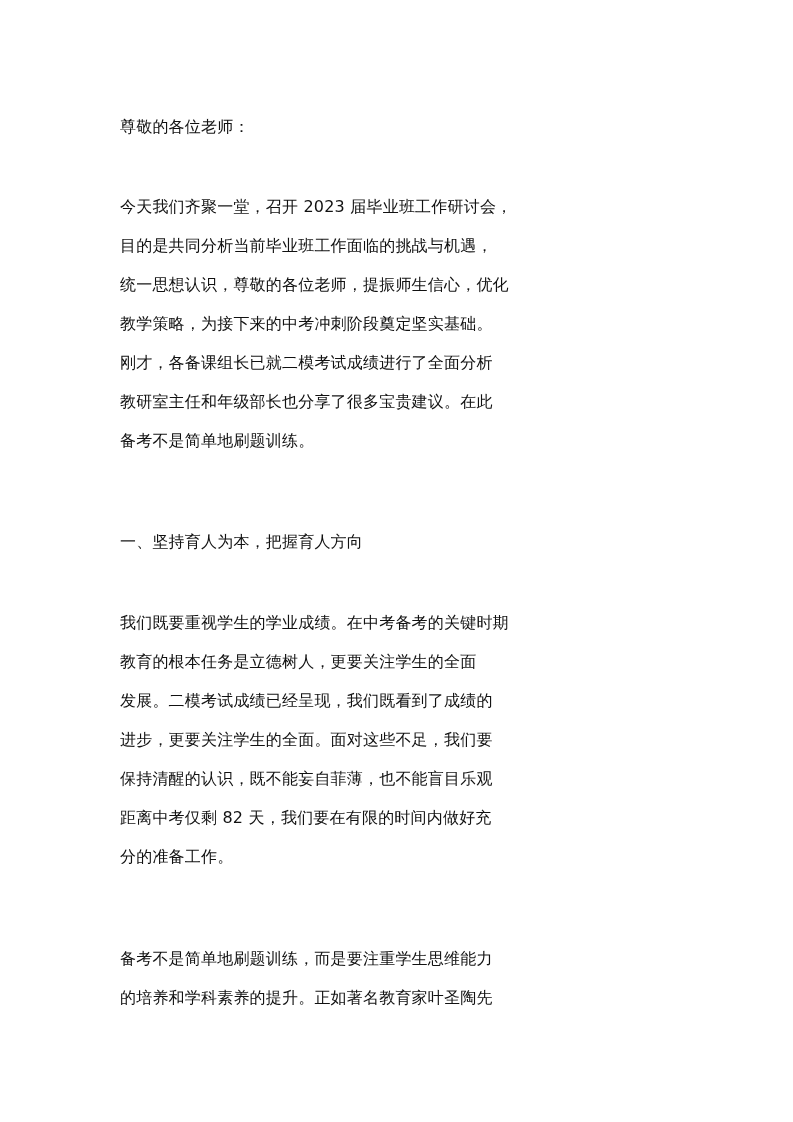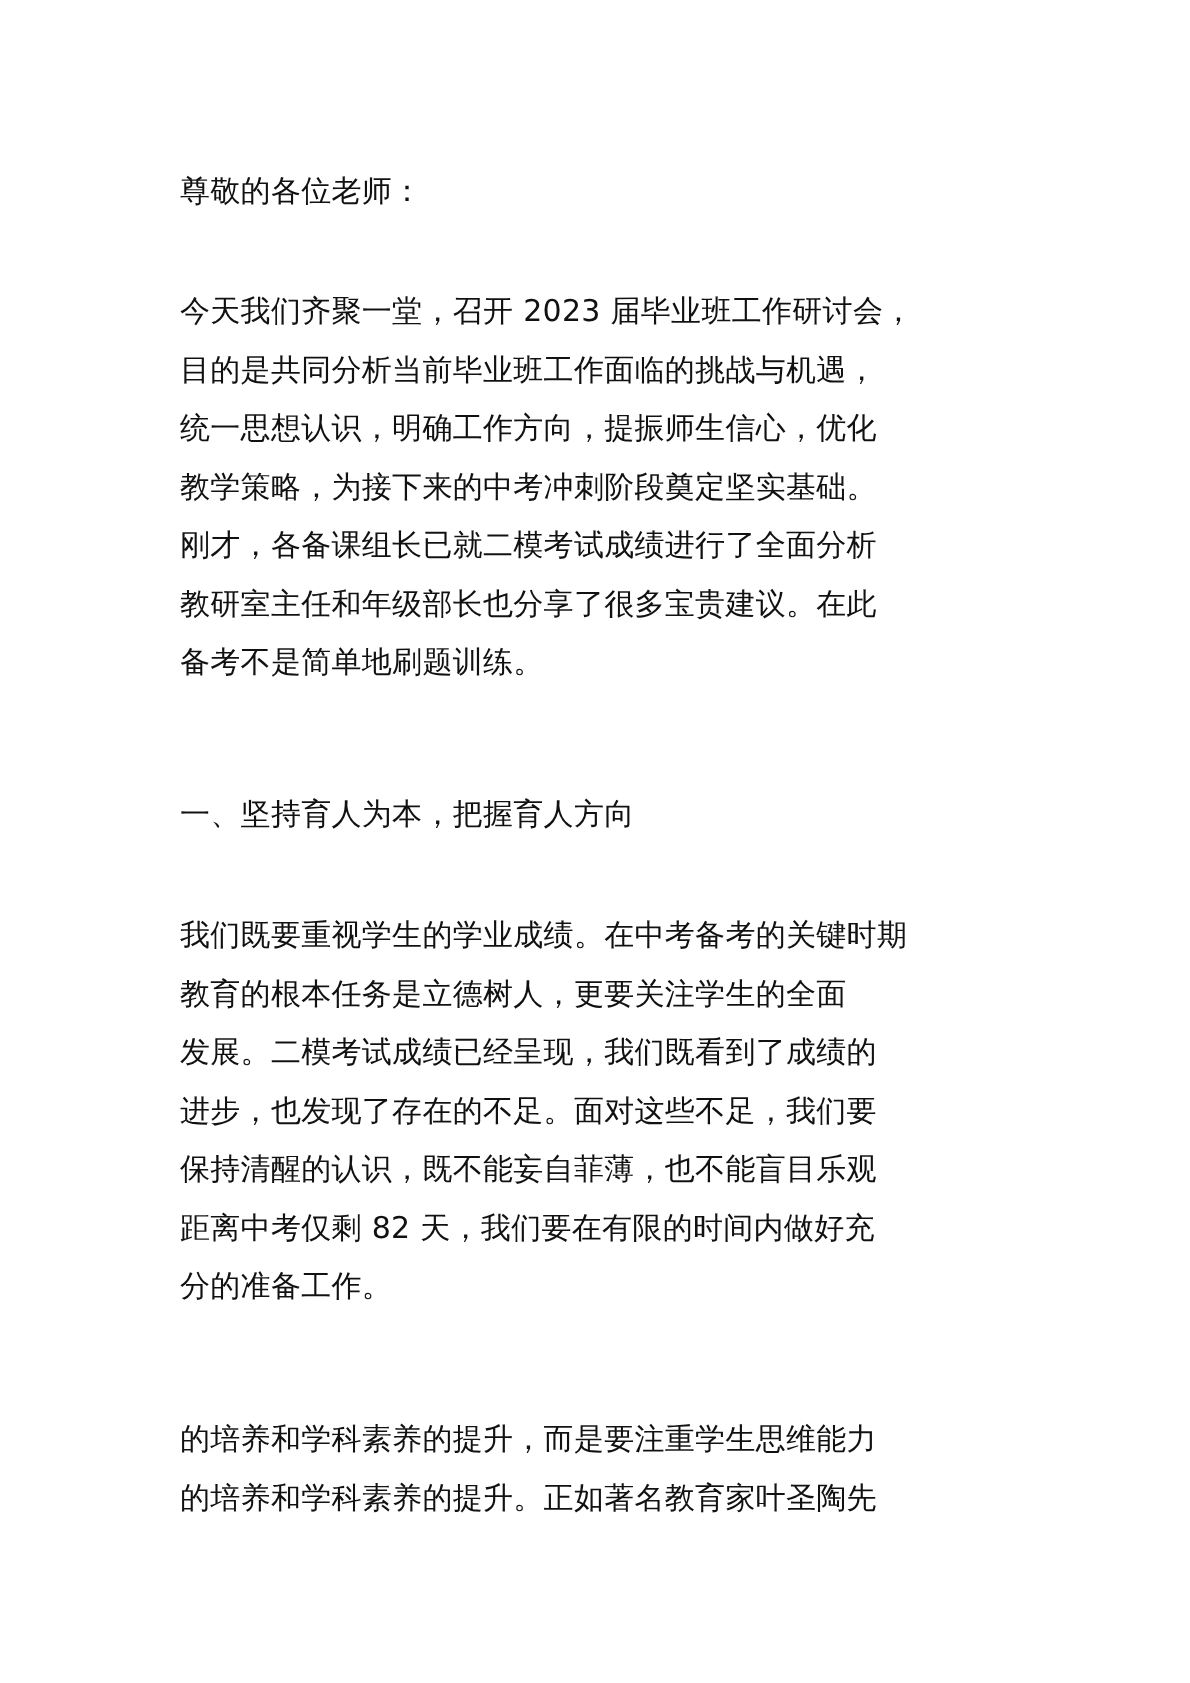--- a/index.html
+++ b/index.html
@@ -18,52 +18,52 @@
   .page {
     position: absolute;
     left: 120px;
     top: 0;
     width: 560px;
   }
   .line {
     position: absolute;
     left: 0;
     white-space: nowrap;
-    font-size: 20px;
+    font-size: 16px;
     line-height: 30px;
     letter-spacing: 0.2px;
   }
 </style>
 </head>
 <body>
 
 <div class="page">
 
   <div class="line" style="top:112px">尊敬的各位老师：</div>
 
   <div>
     <div class="line" style="top:192px">今天我们齐聚一堂，召开 2023 届毕业班工作研讨会，</div>
     <div class="line" style="top:231px">目的是共同分析当前毕业班工作面临的挑战与机遇，</div>
-    <div class="line" style="top:270px">统一思想认识，明确工作方向，提振师生信心，优化</div>
+    <div class="line" style="top:270px">统一思想认识，尊敬的各位老师，提振师生信心，优化</div>
     <div class="line" style="top:309px">教学策略，为接下来的中考冲刺阶段奠定坚实基础。</div>
     <div class="line" style="top:348px">刚才，各备课组长已就二模考试成绩进行了全面分析</div>
     <div class="line" style="top:387px">教研室主任和年级部长也分享了很多宝贵建议。在此</div>
     <div class="line" style="top:426px">备考不是简单地刷题训练。</div>
   </div>
 
   <div class="line" style="top:527px">一、坚持育人为本，把握育人方向</div>
 
   <div>
     <div class="line" style="top:608px">我们既要重视学生的学业成绩。在中考备考的关键时期</div>
     <div class="line" style="top:647px">教育的根本任务是立德树人，更要关注学生的全面</div>
     <div class="line" style="top:686px">发展。二模考试成绩已经呈现，我们既看到了成绩的</div>
-    <div class="line" style="top:725px">进步，也发现了存在的不足。面对这些不足，我们要</div>
+    <div class="line" style="top:725px">进步，更要关注学生的全面。面对这些不足，我们要</div>
     <div class="line" style="top:764px">保持清醒的认识，既不能妄自菲薄，也不能盲目乐观</div>
     <div class="line" style="top:803px">距离中考仅剩 82 天，我们要在有限的时间内做好充</div>
     <div class="line" style="top:842px">分的准备工作。</div>
   </div>
 
   <div>
-    <div class="line" style="top:944px">的培养和学科素养的提升，而是要注重学生思维能力</div>
+    <div class="line" style="top:944px">备考不是简单地刷题训练，而是要注重学生思维能力</div>
     <div class="line" style="top:983px">的培养和学科素养的提升。正如著名教育家叶圣陶先</div>
   </div>
 
 </div>
 
 </body></html>

